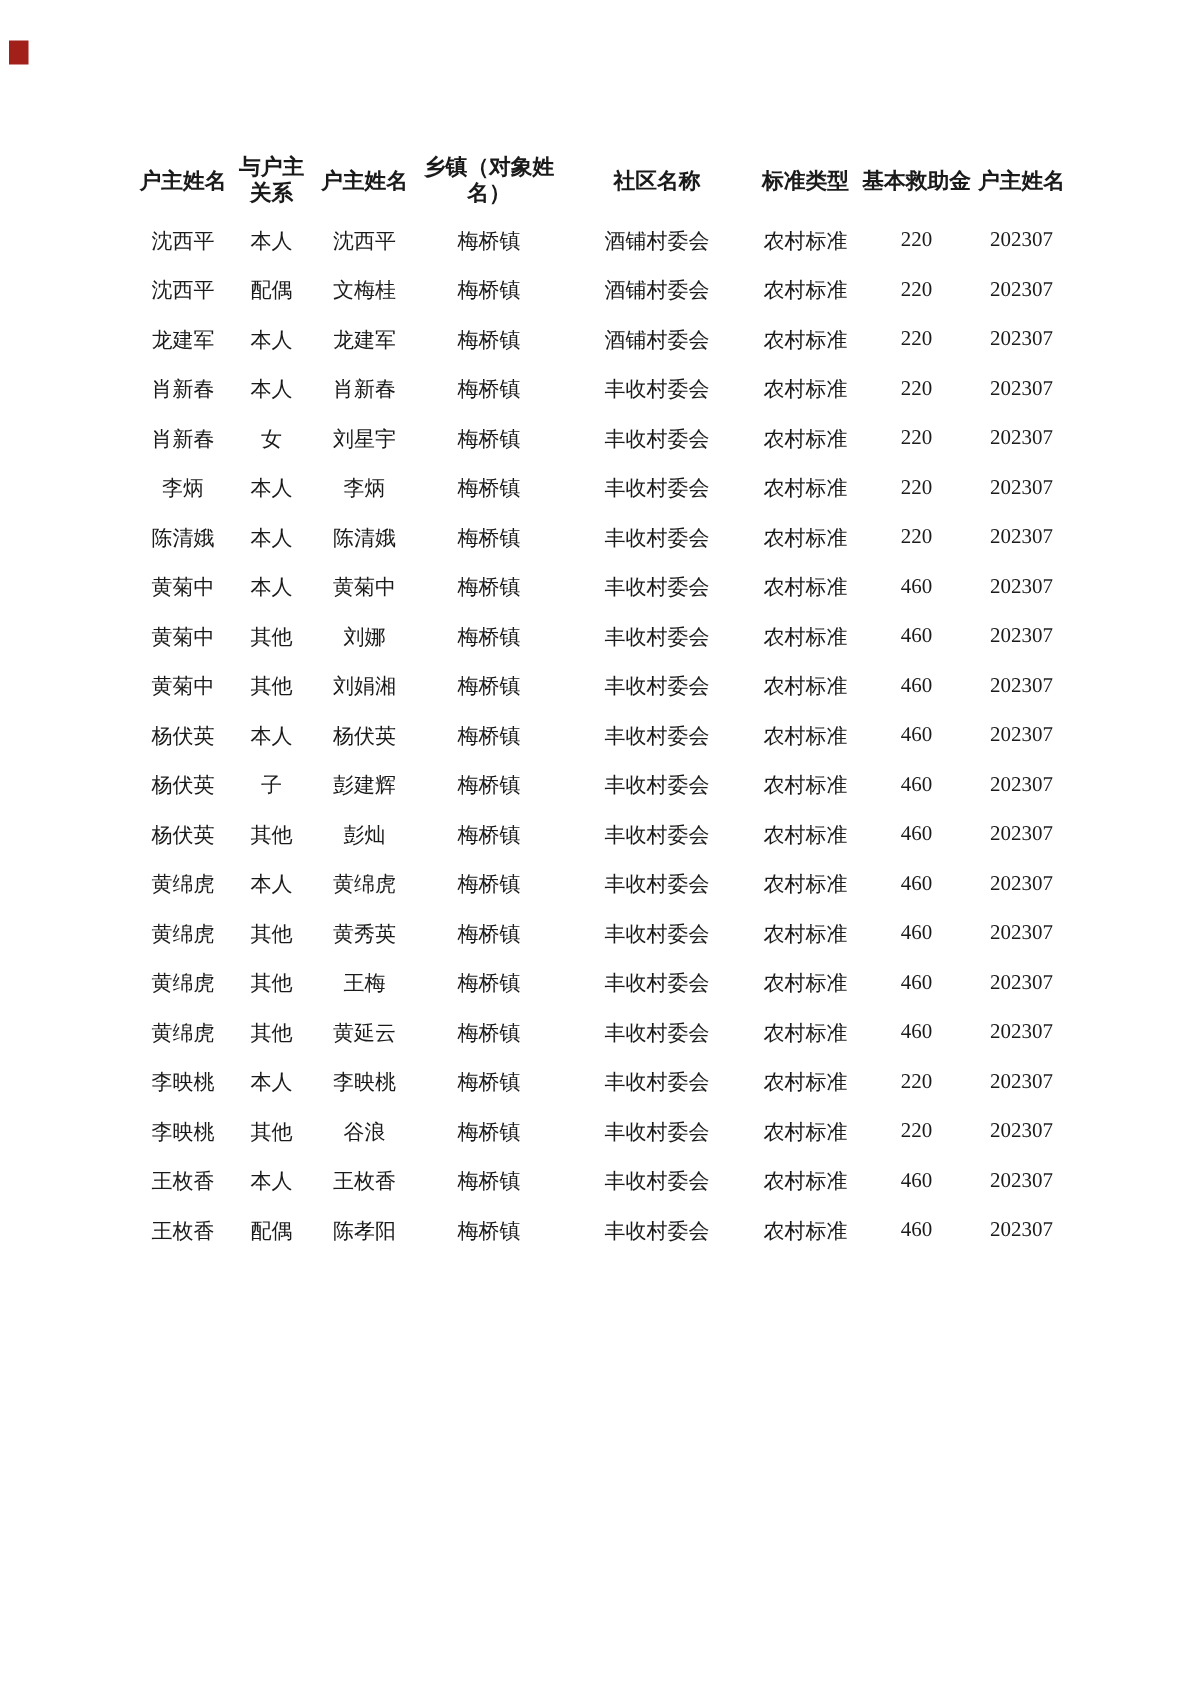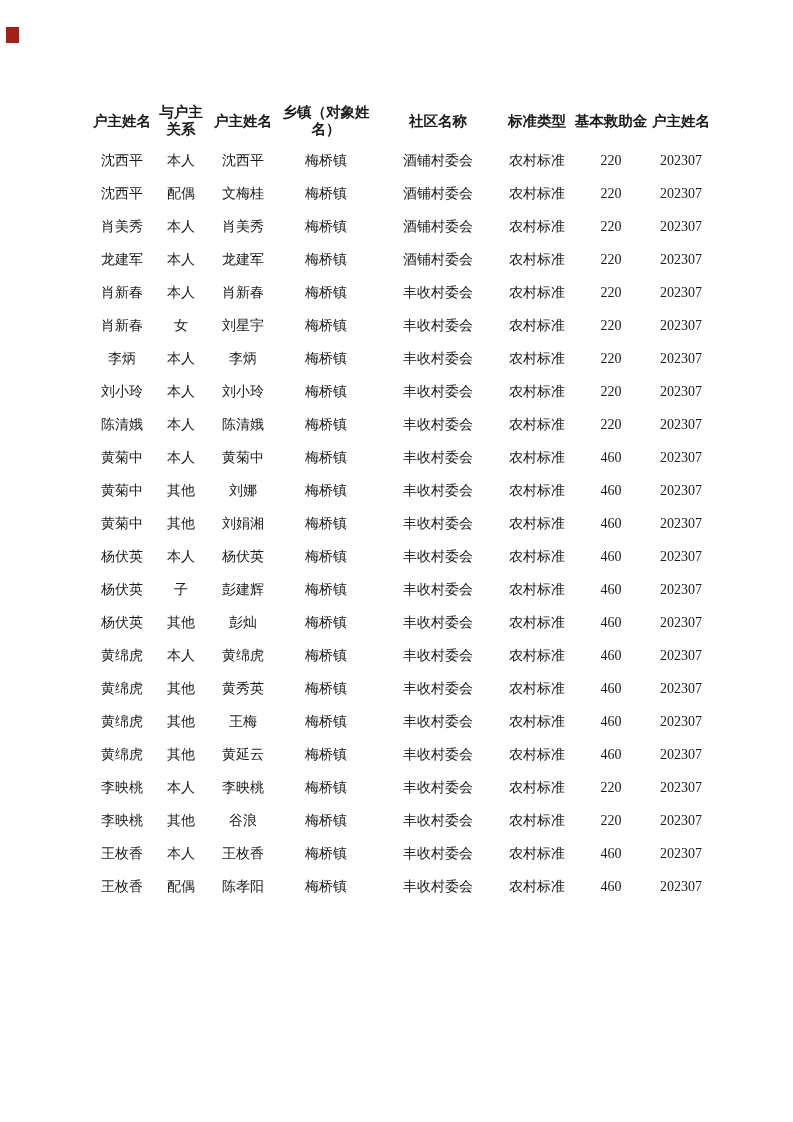--- a/index.html
+++ b/index.html
@@ -91,30 +91,20 @@
           <td>沈西平</td>
           <td>配偶</td>
           <td>文梅桂</td>
           <td>梅桥镇</td>
           <td>酒铺村委会</td>
           <td>农村标准</td>
           <td>220</td>
           <td>202307</td>
         </tr>
         <tr>
-          <td>肖美秀</td>
-          <td>本人</td>
-          <td>肖美秀</td>
-          <td>梅桥镇</td>
-          <td>酒铺村委会</td>
-          <td>农村标准</td>
-          <td>220</td>
-          <td>202307</td>
-        </tr>
-        <tr>
           <td>龙建军</td>
           <td>本人</td>
           <td>龙建军</td>
           <td>梅桥镇</td>
           <td>酒铺村委会</td>
           <td>农村标准</td>
           <td>220</td>
           <td>202307</td>
         </tr>
         <tr>
@@ -134,30 +124,20 @@
           <td>梅桥镇</td>
           <td>丰收村委会</td>
           <td>农村标准</td>
           <td>220</td>
           <td>202307</td>
         </tr>
         <tr>
           <td>李炳</td>
           <td>本人</td>
           <td>李炳</td>
-          <td>梅桥镇</td>
-          <td>丰收村委会</td>
-          <td>农村标准</td>
-          <td>220</td>
-          <td>202307</td>
-        </tr>
-        <tr>
-          <td>刘小玲</td>
-          <td>本人</td>
-          <td>刘小玲</td>
           <td>梅桥镇</td>
           <td>丰收村委会</td>
           <td>农村标准</td>
           <td>220</td>
           <td>202307</td>
         </tr>
         <tr>
           <td>陈清娥</td>
           <td>本人</td>
           <td>陈清娥</td>

